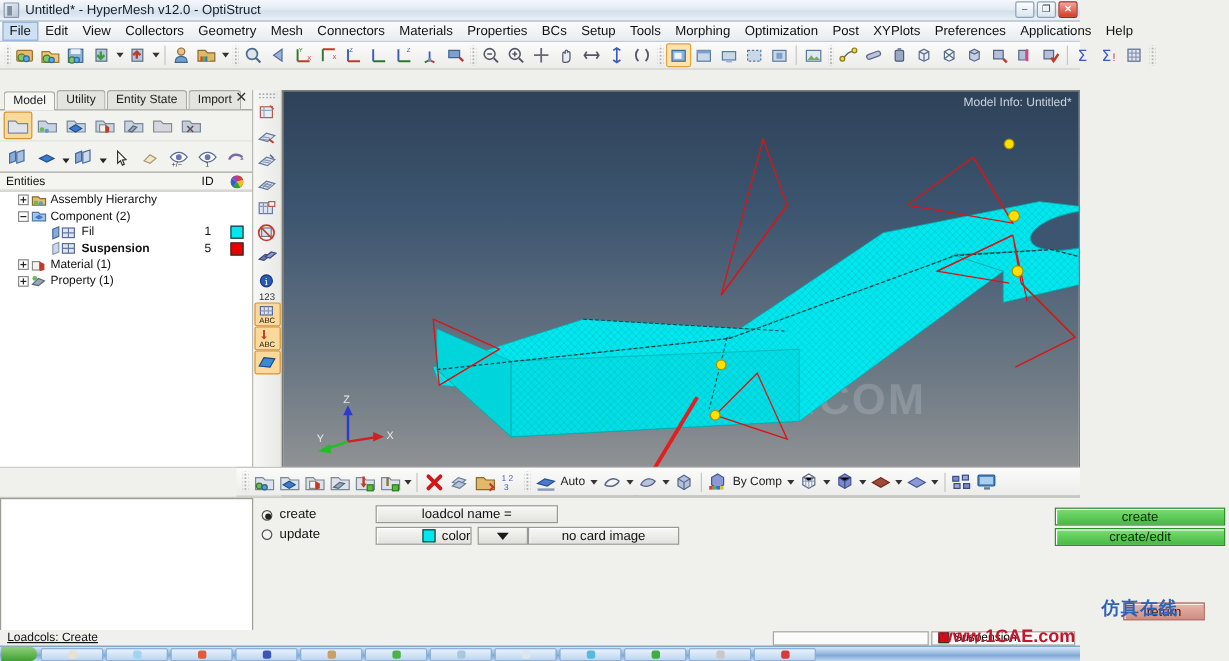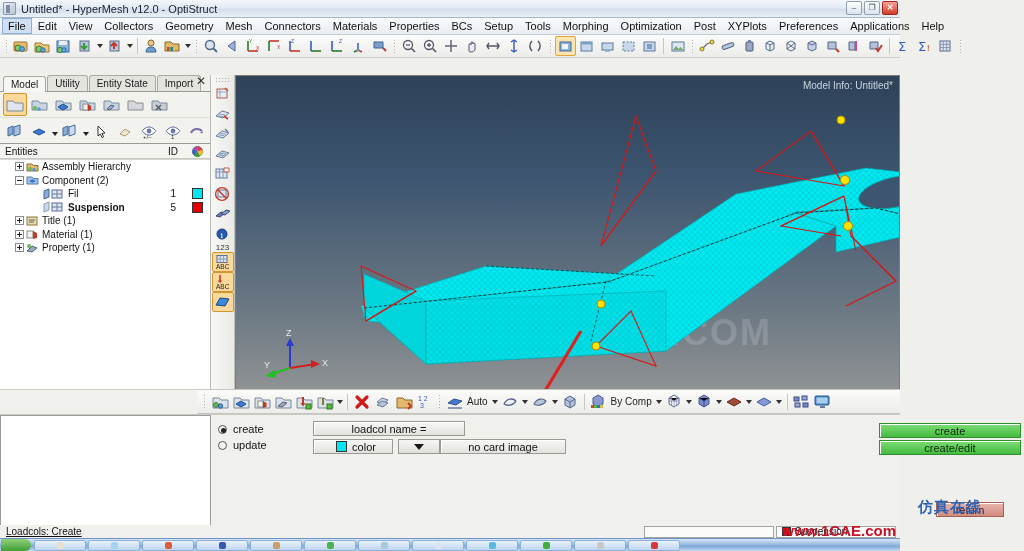--- a/index.html
+++ b/index.html
@@ -821,35 +821,20 @@
             <div class="tr-col">
               <span class="swatch" style="background: rgb(230, 0, 0);"></span>
             </div>
           </div>
           <div class="tr">
             <div class="tr-label">
               <span class="indent" style="width: 3px;"></span>
               <span class="expander plus"></span>
               <span style="display: inline-flex; align-items: center; margin-right: 3px;">
                 <svg width="13" height="12">
-                  <rect x="1" y="2" width="10" height="8" fill="#e8d8a8" stroke="#8a7a40"></rect>
-                  <path d="M3 5h6M3 7h5" stroke="#5a6a7a"></path>
-                </svg>
-              </span>
-              <span>Title (1)</span>
-            </div>
-            <div class="tr-id"></div>
-            <div class="tr-col"></div>
-          </div>
-          <div class="tr">
-            <div class="tr-label">
-              <span class="indent" style="width: 3px;"></span>
-              <span class="expander plus"></span>
-              <span style="display: inline-flex; align-items: center; margin-right: 3px;">
-                <svg width="13" height="12">
                   <rect x="1" y="3" width="6" height="7" fill="#f2f2ee" stroke="#8a8a86"></rect>
                   <path d="M7 3l4 2v5l-4 1z" fill="#c03a2a"></path>
                 </svg>
               </span>
               <span>Material (1)</span>
             </div>
             <div class="tr-id"></div>
             <div class="tr-col"></div>
           </div>
           <div class="tr">
@@ -1189,21 +1174,21 @@
           <span>create</span>
         </div>
         <div class="radio-line">
           <span class="radio"></span>
           <span>update</span>
         </div>
       </div>
 
       <div class="ctrl" style="left:95px; top:2px; width:152px;">loadcol name =</div>
 
-      <div class="ctrl" style="left:95px; top:20px; width:80px; justify-content:center; padding-left:6px;">
+      <div class="ctrl" style="left:95px; top:20px; width:80px; justify-content:flex-end; padding-left:6px;">
         <span class="color-chip" style="background: rgb(0, 232, 239);"></span>
         <span>color</span>
       </div>
       <div class="dd-arrow" style="left:180px; top:20px; width:42px;"></div>
       <div class="ctrl" style="left:222px; top:20px; width:126px;">no card image</div>
 
       <div class="ctrl green" style="left:661px; top:4px; width:142px; height:15px;">create</div>
       <div class="ctrl green" style="left:661px; top:21px; width:142px; height:15px;">create/edit</div>
 
       <div class="ctrl redbtn" style="left:718px; top:83px; width:68px; height:15px;">return</div>

